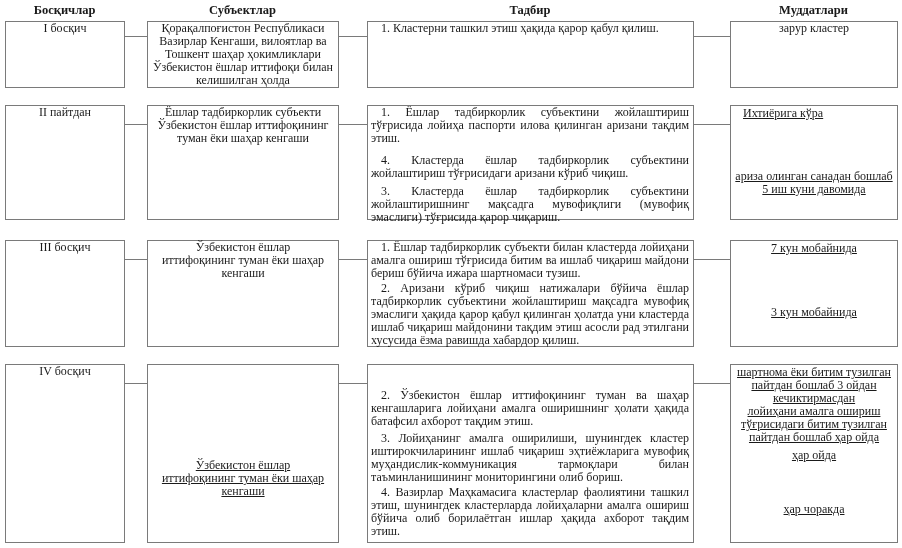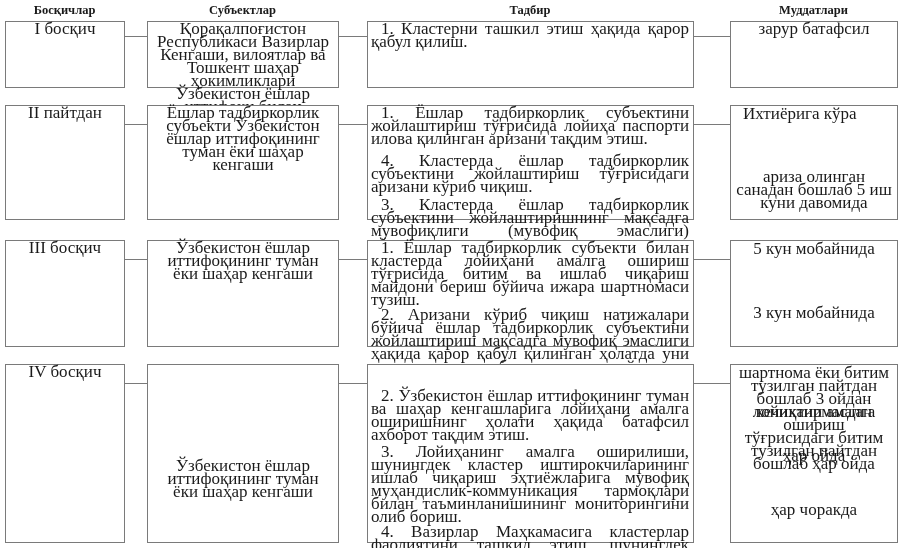--- a/index.html
+++ b/index.html
@@ -1,25 +1,25 @@
 <!DOCTYPE html>
 <html><head>
 <meta charset="utf-8">
 <style>
   html, body { margin:0; padding:0; background:#ffffff; }
   body { width:902px; height:548px; position:relative; overflow:hidden;
          font-family:"Liberation Serif", "DejaVu Serif", serif; color:#1a1a1a; }
   .hdr { position:absolute; top:3px; font-weight:bold; font-size:12.5px; text-align:center; }
   .box { position:absolute; border:1px solid #7a7a7a; box-sizing:border-box; background:#fff;
-         font-size:17px; line-height:13px; }
+         font-size:12px; line-height:13px; }
   .conn { position:absolute; height:1px; background:#7a7a7a; }
   .c { text-align:center; }
   .j { text-align:justify; padding:0 4px 0 3px; }
   .j p { margin:0; text-indent:10px; }
-  .abs { position:absolute; left:0; right:0; }
+  .abs { position:absolute; left:0; right:0;text-decoration:underline; }
 </style>
 </head>
 <body>
 
 <div class="hdr" style="left:5px;width:119px;">Босқичлар</div>
 <div class="hdr" style="left:147px;width:191px;">Субъектлар</div>
 <div class="hdr" style="left:367px;width:326px;">Тадбир</div>
 <div class="hdr" style="left:730px;width:167px;">Муддатлари</div>
 
 <div class="box c" style="left:5px;top:21px;width:120px;height:67px;">
@@ -28,21 +28,21 @@
 <div class="conn" style="left:125px;top:36px;width:22px;"></div>
 <div class="box c" style="left:147px;top:21px;width:192px;height:67px;padding:0 4px;">
   <span>Қорақалпоғистон Республикаси Вазирлар Кенгаши, вилоятлар ва Тошкент шаҳар ҳокимликлари Ўзбекистон ёшлар иттифоқи билан келишилган ҳолда</span>
 </div>
 <div class="conn" style="left:339px;top:36px;width:28px;"></div>
 <div class="box j" style="left:367px;top:21px;width:327px;height:67px;">
   <p>1. Кластерни ташкил этиш ҳақида қарор қабул қилиш.</p>
 </div>
 <div class="conn" style="left:694px;top:36px;width:36px;"></div>
 <div class="box c" style="left:730px;top:21px;width:168px;height:67px;">
-  <span>зарур батафсил</span>
+  <span>зарур кластер</span>
 </div>
 
 <div class="box c" style="left:5px;top:105px;width:120px;height:115px;">
   <span>II пайтдан</span>
 </div>
 <div class="conn" style="left:125px;top:124px;width:22px;"></div>
 <div class="box c" style="left:147px;top:105px;width:192px;height:115px;padding:0 2px;">
   <span>Ёшлар тадбиркорлик субъекти Ўзбекистон ёшлар иттифоқининг туман ёки шаҳар кенгаши</span>
 </div>
 <div class="conn" style="left:339px;top:124px;width:28px;"></div>
@@ -64,21 +64,21 @@
 <div class="box c" style="left:147px;top:240px;width:192px;height:107px;padding:0 10px;">
   <span>Ўзбекистон ёшлар иттифоқининг туман ёки шаҳар кенгаши</span>
 </div>
 <div class="conn" style="left:339px;top:259px;width:28px;"></div>
 <div class="box j" style="left:367px;top:240px;width:327px;height:107px;">
   <p>1. Ёшлар тадбиркорлик субъекти билан кластерда лойиҳани амалга ошириш тўғрисида битим ва ишлаб чиқариш майдони бериш бўйича ижара шартномаси тузиш.</p>
   <p style="margin-top:2px;">2. Аризани кўриб чиқиш натижалари бўйича ёшлар тадбиркорлик субъектини жойлаштириш мақсадга мувофиқ эмаслиги ҳақида қарор қабул қилинган ҳолатда уни кластерда ишлаб чиқариш майдонини тақдим этиш асосли рад этилгани хусусида ёзма равишда хабардор қилиш.</p>
 </div>
 <div class="conn" style="left:694px;top:259px;width:36px;"></div>
 <div class="box" style="left:730px;top:240px;width:168px;height:107px;">
-  <div class="abs c" style="top:1px;">5 кун мобайнида</div>
+  <div class="abs c" style="top:1px;">7 кун мобайнида</div>
   <div class="abs c" style="top:65px;">3 кун мобайнида</div>
 </div>
 
 <div class="box c" style="left:5px;top:364px;width:120px;height:179px;">
   <span>IV босқич</span>
 </div>
 <div class="conn" style="left:125px;top:383px;width:22px;"></div>
 <div class="box" style="left:147px;top:364px;width:192px;height:179px;">
   <div class="abs c" style="top:94px;padding:0 12px;">Ўзбекистон ёшлар иттифоқининг туман ёки шаҳар кенгаши</div>
 </div>

